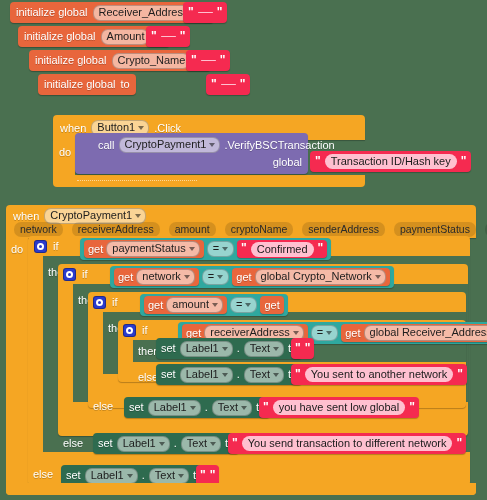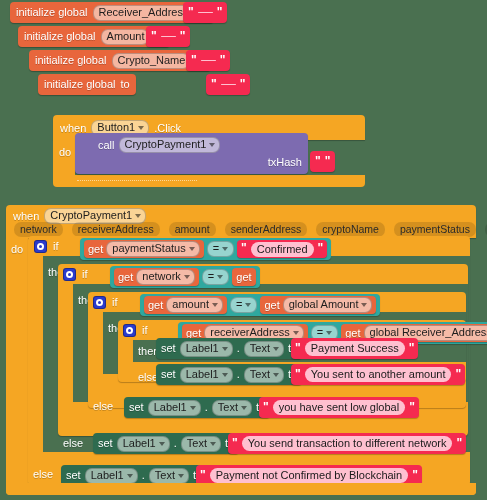--- a/index.html
+++ b/index.html
@@ -226,26 +226,28 @@
     <div class="dot-row" style="left:24px; top:65px; width:120px;"></div>
   </div>
 
   <div class="stack c-call" style="left:75px; top:133px; width:233px; height:41px; border-radius:4px; box-shadow:0 1px 1px rgba(0,0,0,.25);">
     <div class="row" style="position:absolute; left:23px; top:4px; gap:4px;">
       <span class="kw">call</span>
       <span class="field">
         <span>CryptoPayment1</span>
           <span class="caret"></span>
       </span>
-    </div>
-    <span class="kw" style="position:absolute; right:6px; top:23px;">txHash</span>
+      <span class="kw">.VerifyBSCTransaction</span>
+    </div>
+    <span class="kw" style="position:absolute; right:6px; top:23px;">global</span>
   </div>
 
   <div class="valblk c-text" style="left:310px; top:151px; height:21px;">
     <span class="quote">"</span>
+    <span class="strpill">Transaction ID/Hash key</span>
     <span class="quote">"</span>
   </div>
 
   <div class="stack" style="left:6px; top:205px; width:470px; height:290px;">
 
     <div style="position:absolute; left:0; top:0; width:470px; height:33px; background:#f5a623; border-radius:4px 4px 0 0; box-shadow:0 1px 1px rgba(0,0,0,.25);"></div>
 
     <div style="position:absolute; left:0; top:17px; width:470px; height:16px; background:#f5a623;"></div>
 
     <div style="position:absolute; left:0; top:32px; width:22px; height:252px; background:#f5a623;"></div>
@@ -257,22 +259,22 @@
       <span class="field">
         <span>CryptoPayment1</span>
           <span class="caret"></span>
       </span>
     </div>
 
     <div class="row" style="position:absolute; left:8px; top:17px; gap:9px;">
       <span class="param">network</span>
       <span class="param">receiverAddress</span>
       <span class="param">amount</span>
+      <span class="param">cryptoName</span>
       <span class="param">senderAddress</span>
-      <span class="param">cryptoName</span>
       <span class="param">paymentStatus</span>
       <span class="param">txHash</span>
     </div>
 
     <span class="kw" style="position:absolute; left:5px; top:38px;">do</span>
   </div>
 
   <div class="stack c-ctrl" style="left:28px; top:236px; width:442px; height:250px; border-radius:4px; box-shadow:0 1px 1px rgba(0,0,0,.25);">
   </div>
   <div style="position:absolute; left:43px; top:256px; width:427px; height:196px; background:#4a7050;"></div>
@@ -322,20 +324,24 @@
           <span>network</span>
           <span class="caret"></span>
         </span>
     </div>
     <span class="field plain" style="background:rgba(255,255,255,.5);">
         <span>=</span>
         <span class="caret"></span>
       </span>
     <div class="valblk c-var" style="position:relative; height:18px; padding:1px 4px; gap:3px;">
       <span class="kw">get</span>
+      <span class="getpill">
+          <span>global Crypto_Network</span>
+          <span class="caret"></span>
+        </span>
     </div>
   </div>
 
   <div class="stack c-ctrl" style="left:88px; top:292px; width:378px; height:116px; border-radius:4px; box-shadow:0 1px 1px rgba(0,0,0,.25);"></div>
   <div style="position:absolute; left:103px; top:312px; width:363px; height:62px; background:#4a7050;"></div>
   <div class="row" style="position:absolute; left:93px; top:296px; gap:6px; align-items:center;">
     <span class="gear">
         <i></i>
       </span>
     <span class="kw">if</span>
@@ -350,24 +356,20 @@
           <span>amount</span>
           <span class="caret"></span>
         </span>
     </div>
     <span class="field plain" style="background:rgba(255,255,255,.5);">
         <span>=</span>
         <span class="caret"></span>
       </span>
     <div class="valblk c-var" style="position:relative; height:18px; padding:1px 4px; gap:3px;">
       <span class="kw">get</span>
-      <span class="getpill">
-          <span>global Amount</span>
-          <span class="caret"></span>
-        </span>
     </div>
   </div>
 
   <div class="stack c-ctrl" style="left:118px; top:320px; width:348px; height:62px; border-radius:4px; box-shadow:0 1px 1px rgba(0,0,0,.25);"></div>
   <div style="position:absolute; left:133px; top:340px; width:333px; height:22px; background:#4a7050;"></div>
   <div class="row" style="position:absolute; left:123px; top:324px; gap:6px; align-items:center;">
     <span class="gear">
         <i></i>
       </span>
     <span class="kw">if</span>
@@ -403,40 +405,39 @@
       </span>
     <span class="kw">.</span>
     <span class="field">
         <span>Text</span>
         <span class="caret"></span>
       </span>
     <span class="kw">to</span>
   </div>
   <div class="valblk c-text" style="left:291px; top:338px; height:21px; padding:2px 4px;">
     <span class="quote">"</span>
-    <span class="strpill">Payment Success</span>
     <span class="quote">"</span>
   </div>
 
   <div class="valblk c-set" style="left:156px; top:364px; height:21px; padding:2px 5px; gap:4px;">
     <span class="kw">set</span>
     <span class="field">
         <span>Label1</span>
         <span class="caret"></span>
       </span>
     <span class="kw">.</span>
     <span class="field">
         <span>Text</span>
         <span class="caret"></span>
       </span>
     <span class="kw">to</span>
   </div>
   <div class="valblk c-text" style="left:291px; top:364px; height:21px; padding:2px 4px;">
     <span class="quote">"</span>
-    <span class="strpill">You sent to another amount</span>
+    <span class="strpill">You sent to another network</span>
     <span class="quote">"</span>
   </div>
 
   <div class="valblk c-set" style="left:124px; top:397px; height:21px; padding:2px 5px; gap:4px;">
     <span class="kw">set</span>
     <span class="field">
         <span>Label1</span>
         <span class="caret"></span>
       </span>
     <span class="kw">.</span>
@@ -479,19 +480,18 @@
       </span>
     <span class="kw">.</span>
     <span class="field">
         <span>Text</span>
         <span class="caret"></span>
       </span>
     <span class="kw">to</span>
   </div>
   <div class="valblk c-text" style="left:196px; top:465px; height:21px; padding:2px 4px;">
     <span class="quote">"</span>
-    <span class="strpill">Payment not Confirmed by Blockchain</span>
     <span class="quote">"</span>
   </div>
 
   <div style="position:absolute; left:6px; top:483px; width:470px; height:12px; background:#f5a623; border-radius:0 0 4px 4px;"></div>
 
 </div>
 
 </body></html>

